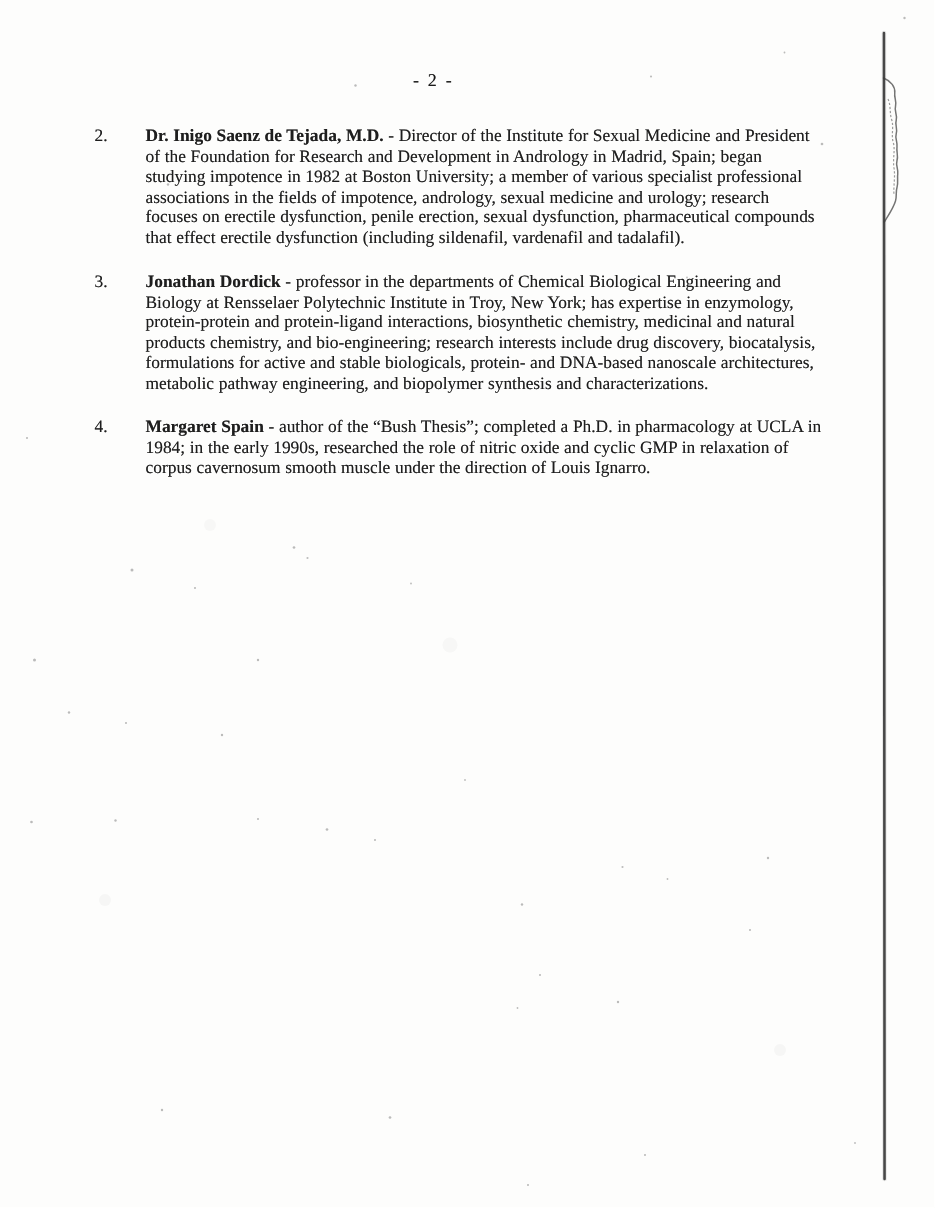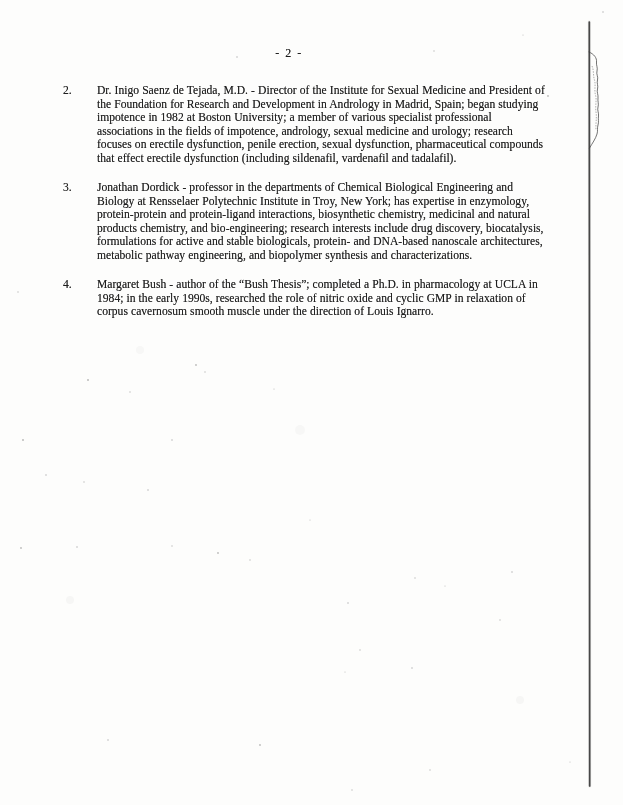--- a/index.html
+++ b/index.html
@@ -46,21 +46,21 @@
   }
   .item-body {
     width: 452px;
     font-size: 11.6px;
     line-height: 13.5px;
     text-align: left;
     text-shadow: 0 0 0.4px rgba(20,20,20,0.55);
     word-spacing: 0.2px;
   }
   .person-name {
-    font-weight: normal;
+    font-weight: bold;
   }
   .artifact-overlay {
     position: absolute;
     left: 0;
     top: 0;
     width: 623px;
     height: 805px;
     pointer-events: none;
   }
 </style>
@@ -78,21 +78,21 @@
       <div class="item-body"><span class="person-name">Dr. Inigo Saenz de Tejada, M.D.</span><span class="person-desc"> - Director of the Institute for Sexual Medicine and President of the Foundation for Research and Development in Andrology in Madrid, Spain; began studying impotence in 1982 at Boston University; a member of various specialist professional associations in the fields of impotence, andrology, sexual medicine and urology; research focuses on erectile dysfunction, penile erection, sexual dysfunction, pharmaceutical compounds that effect erectile dysfunction (including sildenafil, vardenafil and tadalafil).</span></div>
     </div>
 
     <div class="bio-item">
       <div class="item-number">3.</div>
       <div class="item-body"><span class="person-name">Jonathan Dordick</span><span class="person-desc"> - professor in the departments of Chemical Biological Engineering and Biology at Rensselaer Polytechnic Institute in Troy, New York; has expertise in enzymology, protein-protein and protein-ligand interactions, biosynthetic chemistry, medicinal and natural products chemistry, and bio-engineering; research interests include drug discovery, biocatalysis, formulations for active and stable biologicals, protein- and DNA-based nanoscale architectures, metabolic pathway engineering, and biopolymer synthesis and characterizations.</span></div>
     </div>
 
     <div class="bio-item">
       <div class="item-number">4.</div>
-      <div class="item-body"><span class="person-name">Margaret Bush</span><span class="person-desc"> - author of the “Bush Thesis”; completed a Ph.D. in pharmacology at UCLA in 1984; in the early 1990s, researched the role of nitric oxide and cyclic GMP in relaxation of corpus cavernosum smooth muscle under the direction of Louis Ignarro.</span></div>
+      <div class="item-body"><span class="person-name">Margaret Spain</span><span class="person-desc"> - author of the “Bush Thesis”; completed a Ph.D. in pharmacology at UCLA in 1984; in the early 1990s, researched the role of nitric oxide and cyclic GMP in relaxation of corpus cavernosum smooth muscle under the direction of Louis Ignarro.</span></div>
     </div>
 
   </div>
 
   <svg class="artifact-overlay" width="623" height="805" viewBox="0 0 623 805" xmlns="http://www.w3.org/2000/svg">
 
     <path d="M 589.3,22 C 589.0,120 589.9,260 589.5,400 C 589.2,540 590.2,665 589.7,786" fill="none" stroke="#2b2b2b" stroke-width="1.7" stroke-linecap="round" opacity="0.88"></path>
     <path d="M 589.3,22 C 589.0,120 589.9,260 589.5,400 C 589.2,540 590.2,665 589.7,786" fill="none" stroke="#555555" stroke-width="3" stroke-linecap="round" opacity="0.14"></path>
 
     <path d="M 589,52 C 594,54 597,58 596.5,62 C 596,65 598,68 597,71

